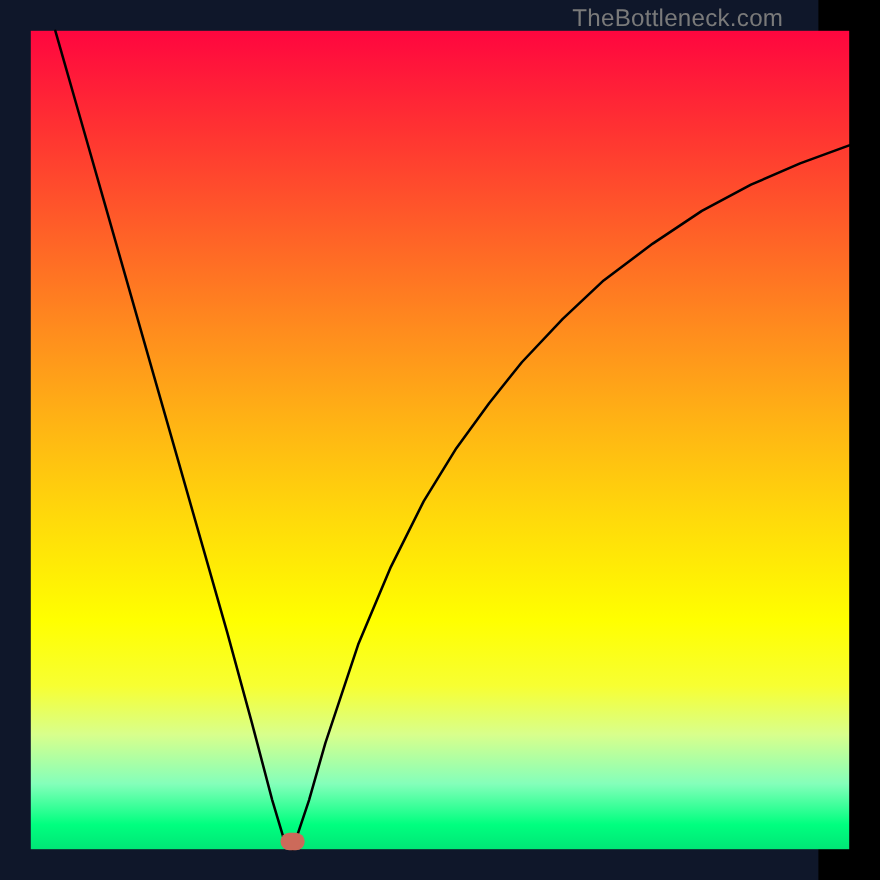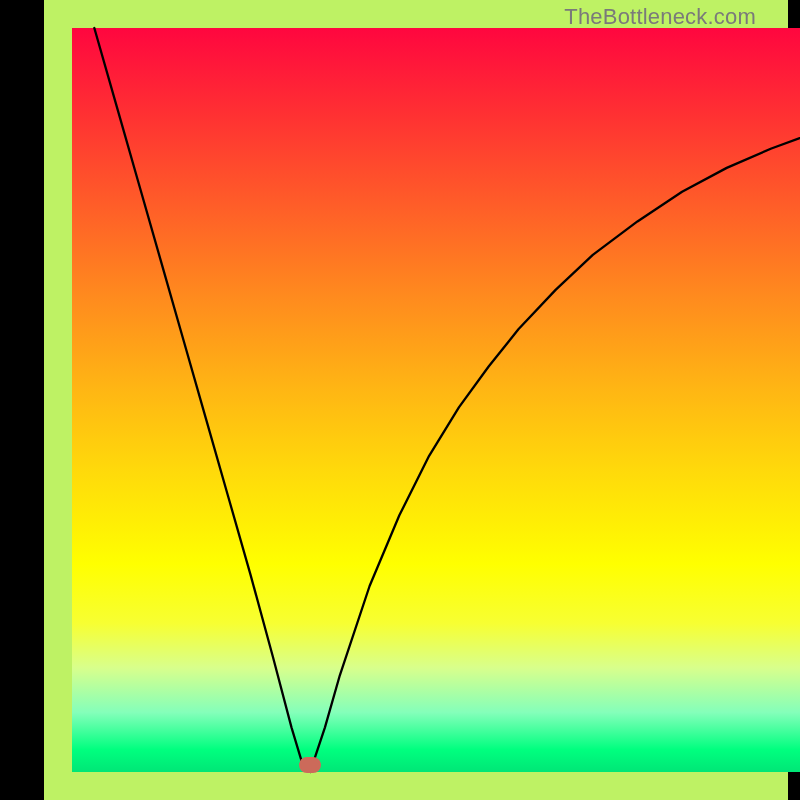--- a/index.html
+++ b/index.html
@@ -1,22 +1,21 @@
 <!DOCTYPE html>
 <html><head>
 <meta charset="utf-8">
 <style>
   * { margin: 0; padding: 0; box-sizing: border-box; }
   html, body { width: 800px; height: 800px; overflow: hidden; background: #000; font-family: Arial, Helvetica, sans-serif; }
   .frame {
     position: relative;
     width: 744px;
     height: 800px;
-    background: #bef264;
-    margin-left: 44px;
+    background: #0f172a;
   }
   .plot-area {
     position: absolute;
     left: 28px;
     top: 28px;
     width: 744px;
     height: 744px;
     
     background: linear-gradient(
       to bottom,

